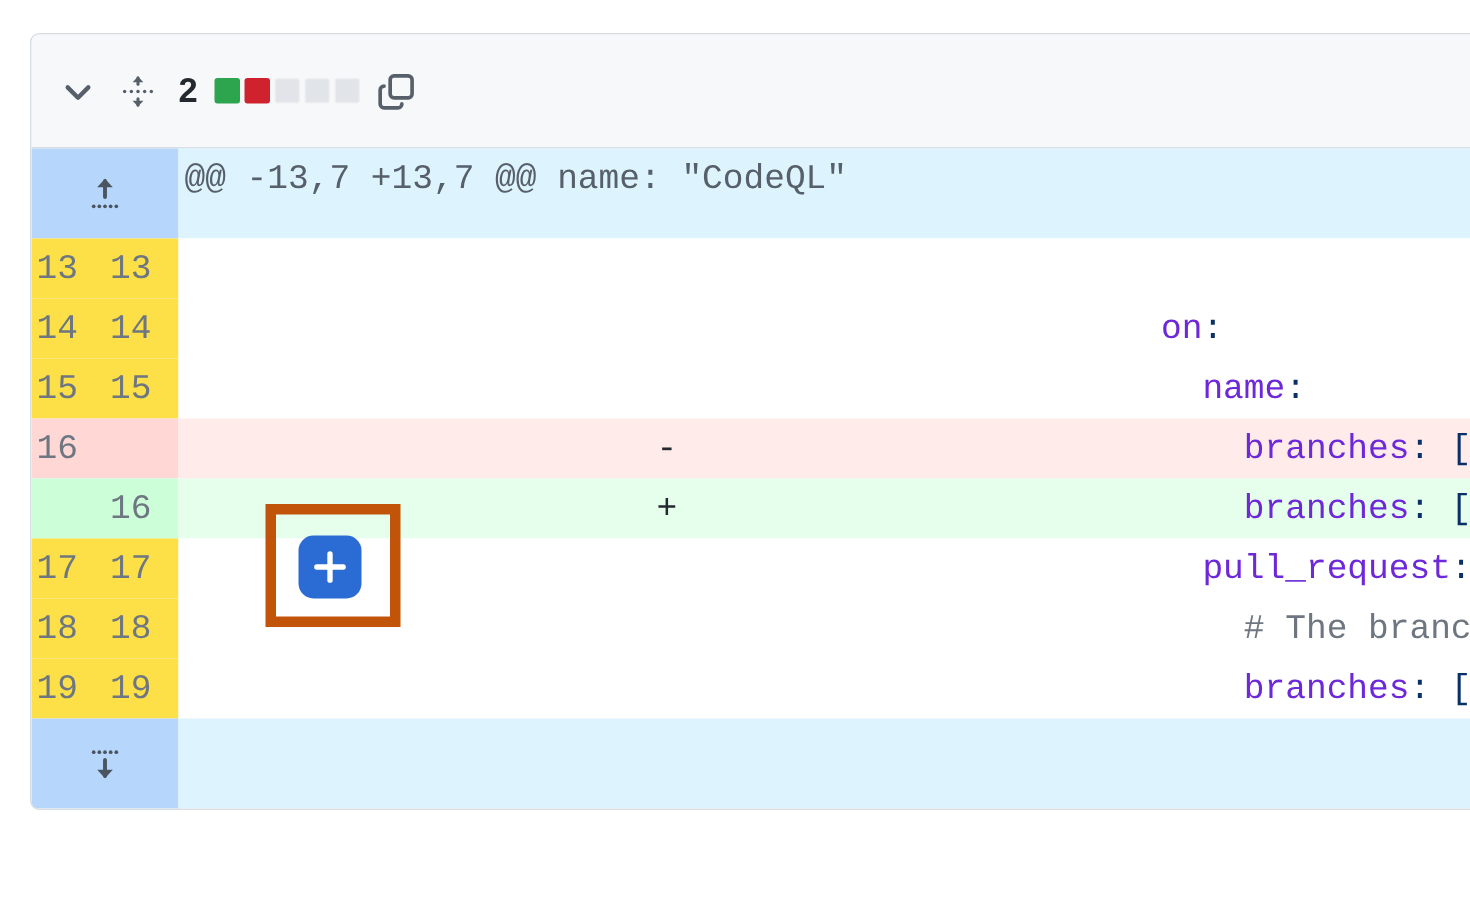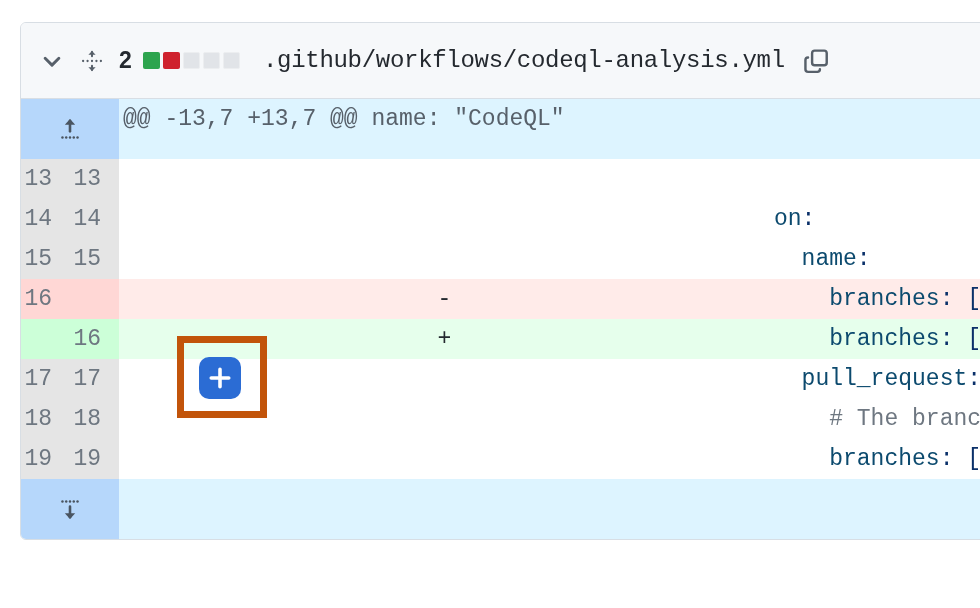--- a/index.html
+++ b/index.html
@@ -127,21 +127,21 @@
     box-sizing: border-box;
   }
   .code {
     white-space: pre;
     color: #24292f;
     padding-left: 4px !important;
     box-sizing: border-box;
   }
 
   
-  tr.ctx .num { background: #e5e5e5; }
+  tr.ctx .num { background: #fde047; }
   tr.ctx .marker, tr.ctx .code { background: #ffffff; }
 
   tr.del .num { background: #ffd7d5; }
   tr.del .marker, tr.del .code { background: #ffebe9; }
 
   tr.add .num { background: #ccffd8; }
   tr.add .marker, tr.add .code { background: #e6ffec; }
 
   
   tr.hunk .num {
@@ -158,21 +158,21 @@
   }
   .expander-icon {
     display: flex;
     align-items: center;
     justify-content: center;
     height: 60px;
   }
   tr.hunk td { height: 60px; }
 
   
-  .k  { color: #0c4a6e; }   
+  .k  { color: #6d28d9; }   
   .p  { color: #0a3069; }   
   .cm { color: #6e7781; }   
 
   
   .annot-box {
     position: absolute;
     left: 177px;
     top: 336px;
     width: 90px;
     height: 82px;
@@ -225,21 +225,20 @@
 
     <div class="diffstat">
       <span class="diffstat-count">2</span>
       <span class="dsq dsq-add"></span>
       <span class="dsq dsq-del"></span>
       <span class="dsq dsq-neutral"></span>
       <span class="dsq dsq-neutral"></span>
       <span class="dsq dsq-neutral"></span>
     </div>
 
-    <span class="file-path">.github/workflows/codeql-analysis.yml</span>
 
     <div class="copy-btn">
       <svg width="26" height="26" viewBox="0 0 16 16" fill="none" aria-hidden="true">
         <rect x="5.6" y="1.6" width="9" height="9" rx="1.6" stroke="#57606a" stroke-width="1.5"></rect>
         <path d="M10.4 13.1a1.6 1.6 0 0 1-1.6 1.6H3.1a1.6 1.6 0 0 1-1.6-1.6V7.4a1.6 1.6 0 0 1 1.6-1.6" stroke="#57606a" stroke-width="1.5" stroke-linecap="round"></path>
       </svg>
     </div>
   </div>
 
   <table class="diff-table">

